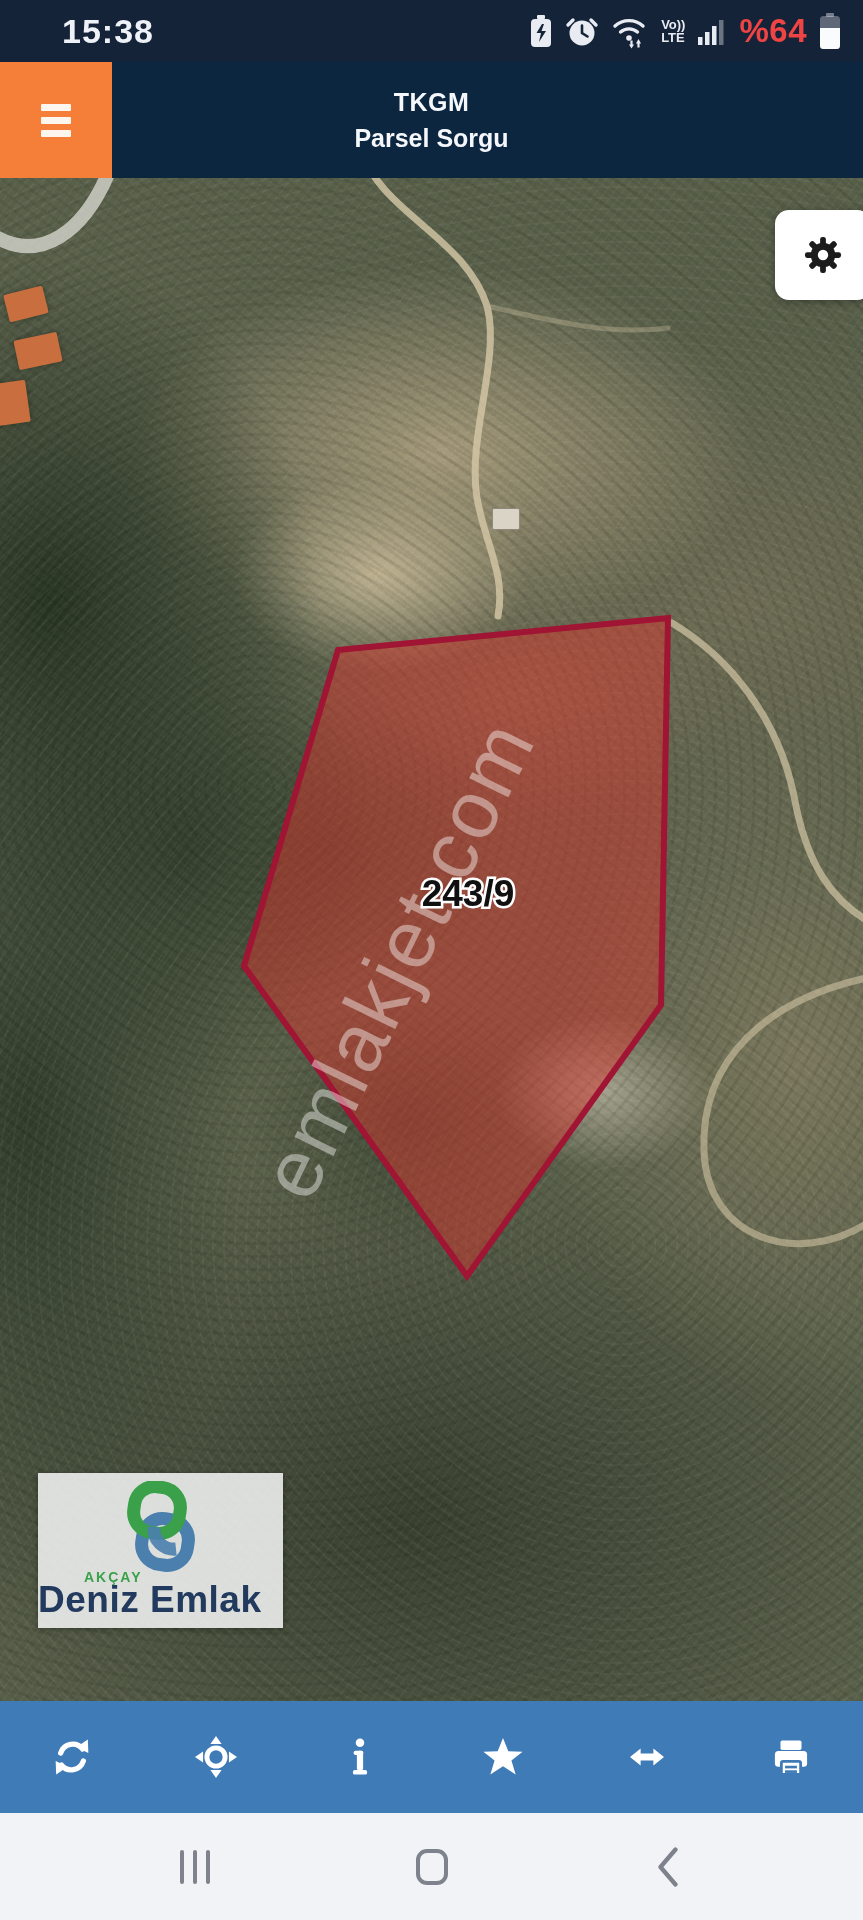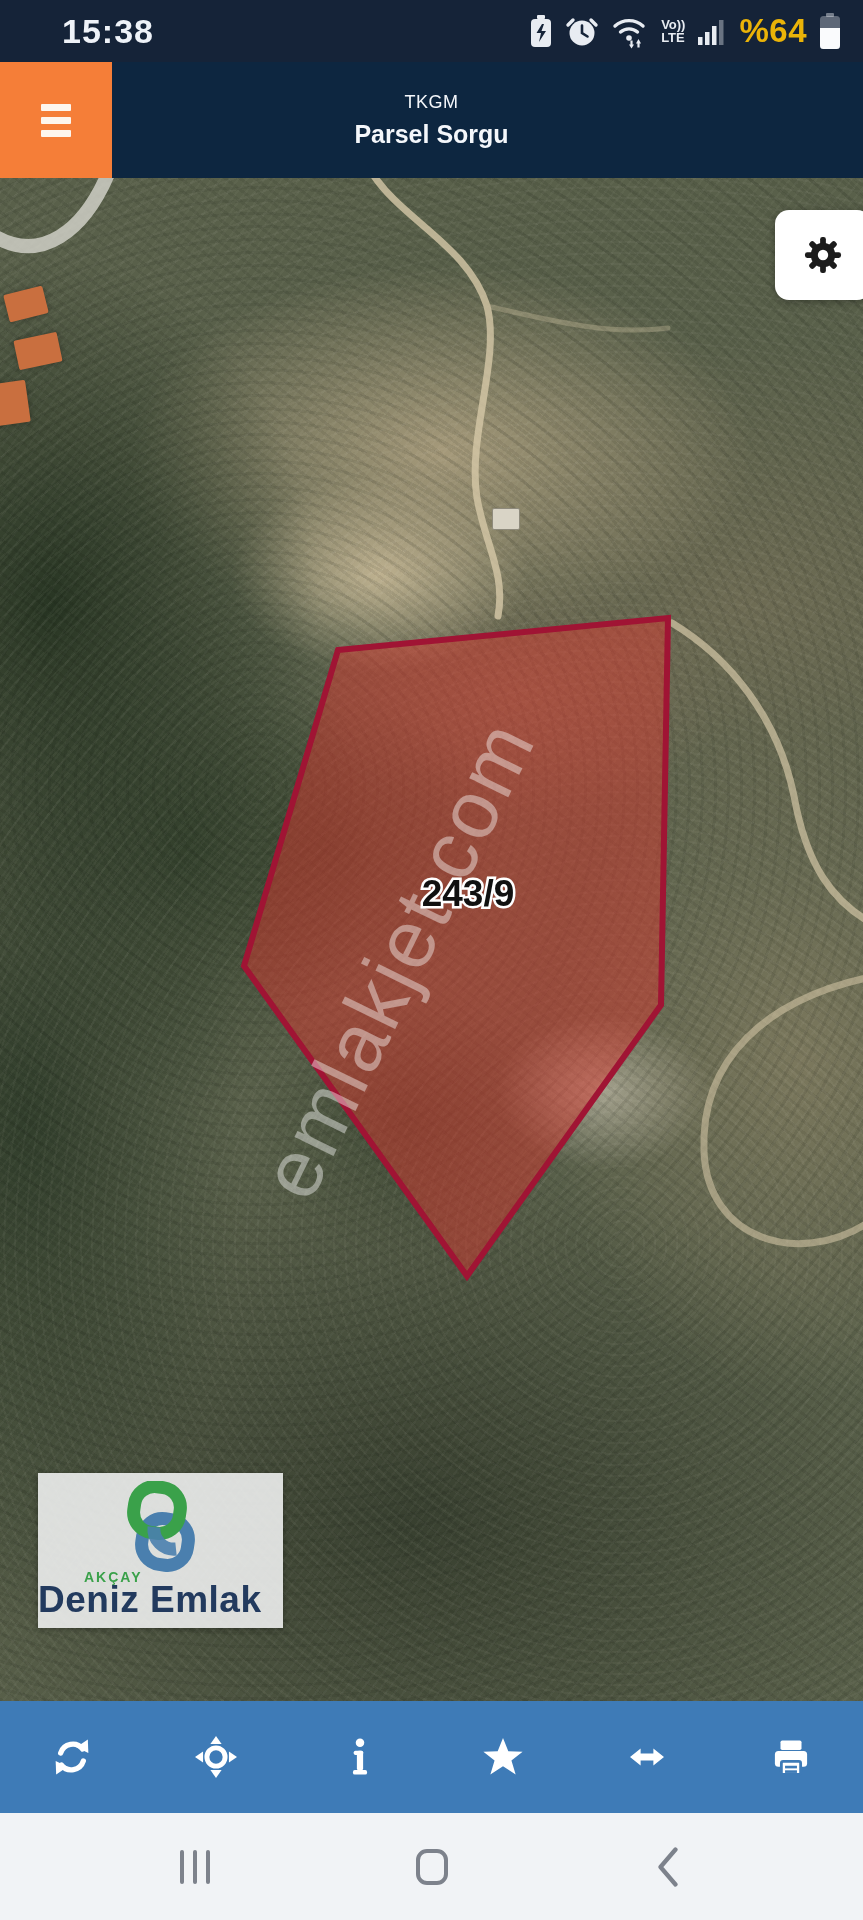--- a/index.html
+++ b/index.html
@@ -12,30 +12,30 @@
   body{font-family:"Liberation Sans",sans-serif;}
   .screen{position:relative;width:863px;height:1920px;margin:0 auto;overflow:hidden;background:#444;}
 
   
   .status-bar{position:absolute;left:0;top:0;width:863px;height:62px;background:var(--status-navy);
     display:flex;align-items:center;justify-content:space-between;padding:0 22px;z-index:40;}
   .status-time{color:#EEF2F8;font-size:34px;font-weight:600;letter-spacing:1px;padding-left:40px;}
   .status-right{display:flex;align-items:center;gap:12px;color:#EYF;}
   .volte{display:flex;flex-direction:column;align-items:flex-start;line-height:1;color:#E8ECF2;font-weight:700;}
   .volte span{font-size:13px;text-align:center;}
-  .pct{color:#eab308;font-size:33px;font-weight:600;letter-spacing:0.5px;}
+  .pct{color:#ef4444;font-size:33px;font-weight:600;letter-spacing:0.5px;}
 
   
   .app-header{position:absolute;left:0;top:62px;width:863px;height:116px;background:var(--header-navy);z-index:39;}
   .menu-btn{position:absolute;left:0;top:0;width:112px;height:116px;background:var(--accent-orange);
     display:flex;flex-direction:column;align-items:center;justify-content:center;gap:6px;cursor:pointer;}
   .menu-btn i{display:block;width:30px;height:7px;background:#FDF6EE;border-radius:1px;}
   .header-titles{position:absolute;left:0;top:0;width:100%;height:100%;display:flex;flex-direction:column;
     align-items:center;justify-content:center;gap:7px;color:#F4F7FB;}
-  .header-titles .t1{font-size:18px;font-weight:400;letter-spacing:0.5px;}
+  .header-titles .t1{font-size:25px;font-weight:700;letter-spacing:0.5px;}
   .header-titles .t2{font-size:25px;font-weight:600;text-align:center;}
 
   
   .map{position:absolute;left:0;top:178px;width:863px;height:1523px;overflow:hidden;background:#565D47;}
   .terrain{position:absolute;inset:0;
     background-color:#59604A;
     background-image:
       radial-gradient(ellipse 430px 560px at 6% 28%, rgba(36,50,32,.92), transparent 62%),
       radial-gradient(ellipse 330px 760px at 3% 62%, rgba(42,56,38,.85), transparent 66%),
       radial-gradient(ellipse 300px 420px at 22% 44%, rgba(46,60,40,.8), transparent 62%),

